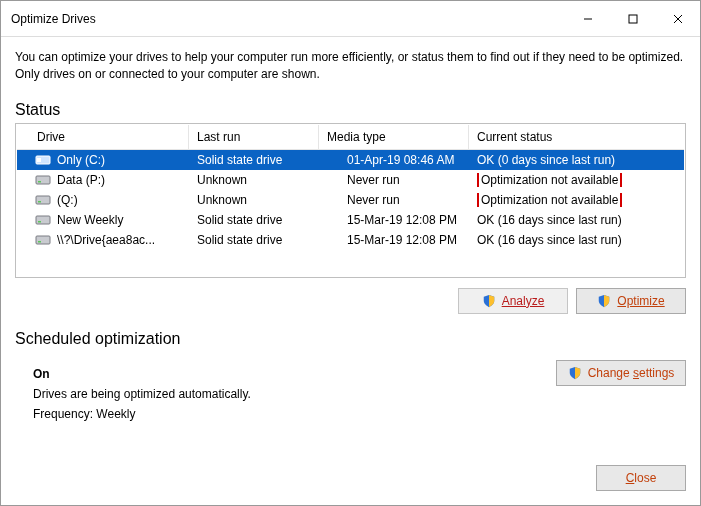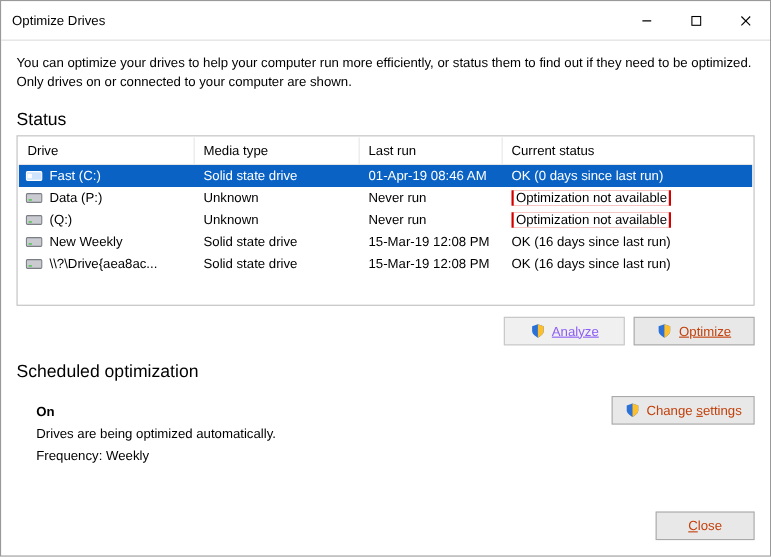--- a/index.html
+++ b/index.html
@@ -32,42 +32,42 @@
     border:1px solid #bfbfbf; padding:1px; margin-bottom:10px;
     height:155px; display:flex; flex-direction:column;
   }
   .header-row {
     display:flex; background:#fff; border-bottom:1px solid #e5e5e5;
     font-size:12px; color:#000;
   }
   .header-cell {
     padding:5px 8px; border-right:1px solid #e5e5e5; position:relative;
   }
-  .col-drive { width:160px; }
+  .col-drive { width:160px;margin-left:12px; }
   .col-media { width:150px; }
   .col-last  { width:130px; }
   .col-stat  { flex:1; border-right:none; }
   .rows { flex:1; overflow:hidden; }
   .row {
     display:flex; font-size:12px; height:20px; align-items:center;
     white-space:nowrap;
   }
   .row.selected { background:#0a63c4; color:#fff; }
   .cell { padding:0 8px; overflow:hidden; text-overflow:ellipsis; }
   .cell.col-drive { display:flex; align-items:center; gap:6px; padding-left:6px;}
   .drive-icon { width:16px; height:14px; display:inline-block; flex:none;}
   .highlight-box { border:2px solid #d40000; padding:0 2px; margin:-1px 0;}
   .btnrow { display:flex; justify-content:flex-end; gap:8px; margin-bottom:16px; }
   button.win {
     min-width:110px; height:26px; font-family:inherit; font-size:12px;
     background:#e8e8e8; border:1px solid #a9a9a9; padding:0 10px;
     display:inline-flex; align-items:center; justify-content:center; gap:6px;
     color:#c2410c;
   }
-  button.win:disabled { color:#8b5cf6; background:#f0f0f0; border-color:#c5c5c5; }
+  button.win:disabled { color:#b91c1c; background:#f0f0f0; border-color:#c5c5c5; }
   button.win .u { text-decoration: underline; }
   .shield { width:14px; height:14px; }
   .sched { margin-top:8px; }
   .sched-body { padding:4px 0 0 18px; font-size:12px; line-height:1.7; position:relative;}
   .sched-right { position:absolute; right:0; top:0; }
   .footer { padding:10px 14px 14px; display:flex; justify-content:flex-end; border-top:1px solid #eee0; }
 </style>
 </head>
 <body>
 
@@ -92,32 +92,32 @@
 </div>
 
 <div class="content">
   <div class="desc">You can optimize your drives to help your computer run more efficiently, or status them to find out if they need to be optimized. Only drives on or connected to your computer are shown.</div>
 
   <div class="section-label">Status</div>
 
   <div class="status-box">
     <div class="header-row">
       <div class="header-cell col-drive">Drive</div>
+      <div class="header-cell col-last">Last run</div>
       <div class="header-cell col-media">Media type</div>
-      <div class="header-cell col-last">Last run</div>
       <div class="header-cell col-stat">Current status</div>
     </div>
     <div class="rows" id="rows">
         <div class="row selected">
           <div class="cell col-drive">
             <svg class="drive-icon" viewBox="0 0 16 14">
               <rect x="1" y="3" width="14" height="8" rx="1" fill="#cfe5ff" stroke="#fff"></rect>
               <rect x="2" y="5" width="4" height="4" fill="#fff"></rect>
             </svg>
-            <span>Fast (C:)</span>
+            <span>Only (C:)</span>
           </div>
           <div class="cell col-media">Solid state drive</div>
           <div class="cell col-last">01-Apr-19 08:46 AM</div>
           <div class="cell col-stat">OK (0 days since last run)</div>
         </div>
         <div class="row">
           <div class="cell col-drive">
             <svg class="drive-icon" viewBox="0 0 16 14">
               <rect x="1" y="3" width="14" height="8" rx="1" fill="#c9cbd0" stroke="#7a7d83"></rect>
               <rect x="3" y="8" width="3" height="1.5" fill="#5cc65c"></rect>

